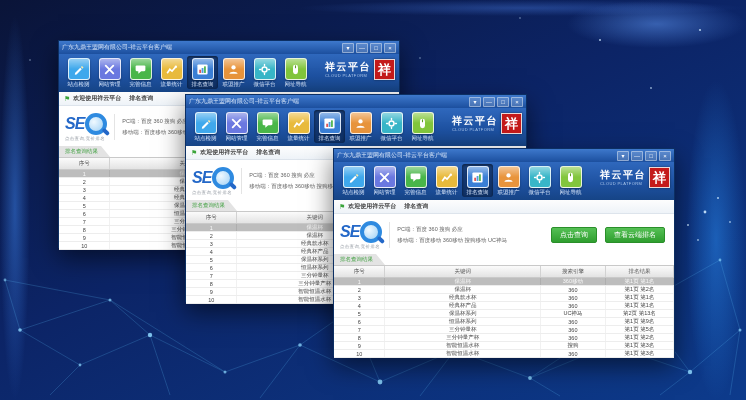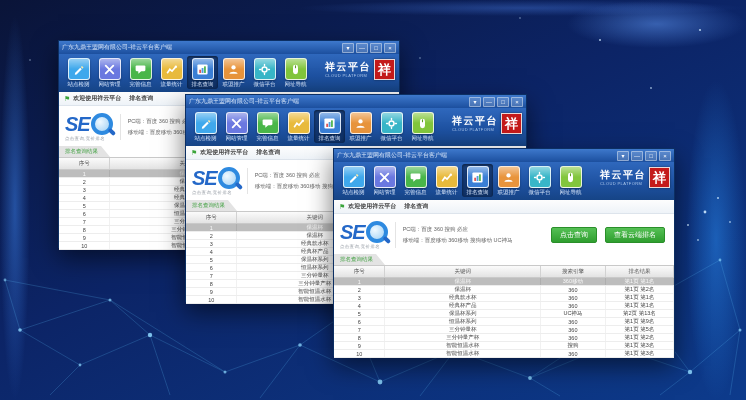--- a/index.html
+++ b/index.html
@@ -52,21 +52,21 @@
 
   .breadcrumb{height:13px;flex:0 0 13px;background:linear-gradient(#fdfdfd,#eef3f8);
     border-bottom:1px solid #dde4ec;display:flex;align-items:center;padding:0 5px;gap:3px;}
   .flag{color:#3aa43a;font-size:7px;line-height:7px;}
   .crumb{font-size:6px;color:#444;font-weight:bold;}
   .crumb.section{margin-left:5px;}
 
   .content-top{height:38px;flex:0 0 38px;display:flex;align-items:center;padding:2px 6px 0;background:#fff;}
   .seo{display:flex;flex-direction:column;}
   .seo-row{display:flex;align-items:center;}
-  .seo-text{font-size:20px;font-weight:bold;font-style:italic;color:#2468c8;letter-spacing:-1px;line-height:22px;}
+  .seo-text{font-size:16px;font-weight:bold;font-style:italic;color:#2468c8;letter-spacing:-1px;line-height:22px;}
   .lens{width:14px;height:14px;border:4px solid #2e8ae0;border-radius:50%;
     background:radial-gradient(circle at 35% 35%,#f0f9ff,#9fd0f5);position:relative;margin-left:1px;}
   .lens::after{content:'';position:absolute;width:8px;height:3.5px;background:#2468c8;
     right:-7px;bottom:-2px;transform:rotate(42deg);border-radius:2px;}
   .seo-tagline{font-size:4.5px;color:#9aa0a8;margin-top:1px;letter-spacing:.3px;}
   .vdiv{width:1px;height:26px;background:#e4e4e4;margin:0 7px;}
   .engines{display:flex;flex-direction:column;gap:4px;}
   .engine-line{font-size:5.5px;color:#666;white-space:nowrap;}
   .btns{margin-left:auto;display:flex;gap:8px;padding-right:3px;}
   .btn{height:16px;padding:0 8px;background:linear-gradient(#55c055,#2f9e2f);border:1px solid #2a8f2a;

